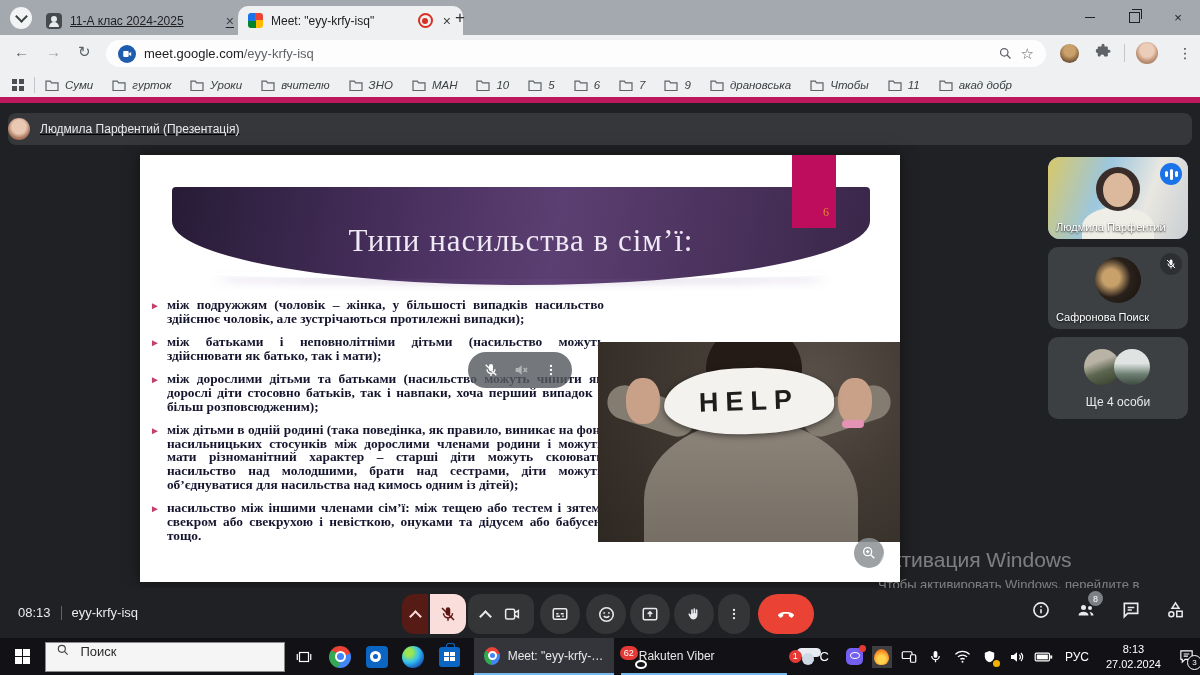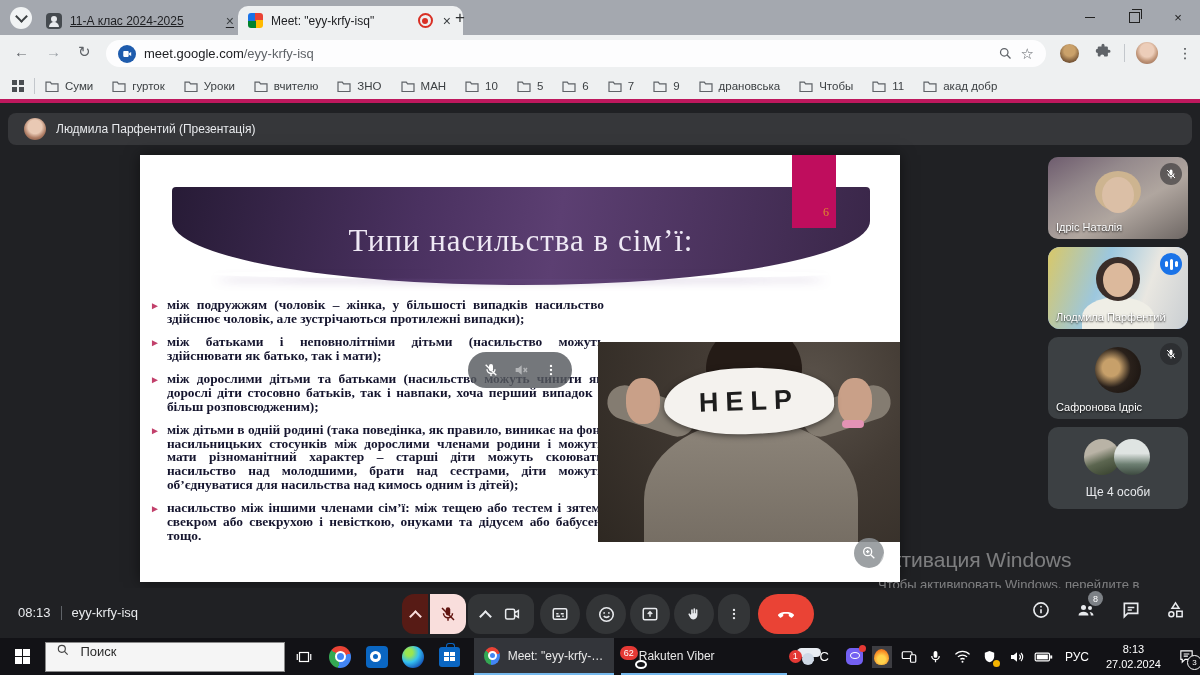--- a/index.html
+++ b/index.html
@@ -49,30 +49,30 @@
   .ext-owl{position:absolute;left:1060px;top:9px;width:19px;height:19px;border-radius:50%;
            background:radial-gradient(circle at 50% 35%,#caa16a 0 35%,#7d5b3a 70%,#5c4026);}
   .puzzle{position:absolute;left:1094px;top:8px;color:#5f6368;}
   .tb-divider{position:absolute;left:1124px;top:9px;width:1px;height:18px;background:#c3c7cc;}
   .avatar-chrome{position:absolute;left:1136px;top:7px;width:22px;height:22px;border-radius:50%;
       background:radial-gradient(circle at 50% 38%,#eccdb9 0 38%,#c09578 62%,#8a5f4b);}
   .menu-dots{position:absolute;left:1178px;top:7px;width:14px;height:22px;display:grid;place-items:center;color:#3c4043;font-size:14px;letter-spacing:0;}
 
   
   .bookmarks{position:absolute;left:0;top:72px;width:1200px;height:31px;background:#eef0f1;
-             border-bottom:4px solid #be185d;display:flex;align-items:center;gap:0;padding-left:12px;box-sizing:border-box;}
+             border-bottom:6px solid #be185d;display:flex;align-items:center;gap:0;padding-left:12px;box-sizing:border-box;font-style:italic;}
   .appsgrid{display:grid;grid-template-columns:5px 5px;grid-gap:2px;margin-right:10px;}
   .appsgrid i{width:5px;height:5px;background:#4a4e52;}
   .bm-sep{width:1px;height:16px;background:#c3c7cc;margin-right:10px;}
   .bm{display:flex;align-items:center;gap:6px;margin-right:19px;font-size:11.5px;color:#3c4043;white-space:nowrap;}
   .bm svg{width:14px;height:12px;stroke:#5f6368;fill:none;stroke-width:1.4;}
 
   
   .presenter{position:absolute;left:8px;top:113px;width:1184px;height:32px;border-radius:8px;
-             background:#36373a;display:flex;align-items:center;gap:10px;padding-left:16px;box-sizing:border-box;}
+             background:#36373a;display:flex;align-items:center;gap:10px;padding-left:0;box-sizing:border-box;text-decoration:underline;}
   .presenter .pav{width:22px;height:22px;border-radius:50%;
       background:radial-gradient(circle at 50% 40%,#e9c9b4 0 40%,#ad7b63 65%,#6e4a3a);}
   .presenter .pname{font-size:12px;color:#e8eaed;}
 
   
   .slide{position:absolute;left:140px;top:155px;width:760px;height:427px;background:#fff;box-shadow:0 0 14px rgba(0,0,0,.5);}
   .banner{position:absolute;left:32px;top:32px;width:698px;height:98px;
           background:linear-gradient(100deg,#271b36 0%,#4a3160 35%,#5c3f72 55%,#392648 100%);
           border-radius:4px 4px 50% 50% / 4px 4px 64px 64px;}
   .banner::after{content:"";position:absolute;left:40px;right:40px;bottom:6px;height:10px;border-radius:50%;
@@ -447,53 +447,41 @@
         <path stroke="#fff" stroke-width="2" d="M16 9l5 6M21 9l-5 6"></path>
       </svg>
     <svg width="14" height="14" viewBox="0 0 24 24" fill="#fff">
         <circle cx="12" cy="5" r="2"></circle>
         <circle cx="12" cy="12" r="2"></circle>
         <circle cx="12" cy="19" r="2"></circle>
       </svg>
   </div>
 
   <div class="tiles">
-    <div class="tile">
-      <div class="t1-bg"></div>
-        <div class="t1-hair"></div>
-        <div class="t1-face"></div>
-      <span class="badge-mic">
-        <svg width="12" height="12" viewBox="0 0 24 24">
-            <path fill="#fff" d="M12 3a3 3 0 013 3v5a3 3 0 01-6 0V6a3 3 0 013-3z"></path>
-            <path fill="none" stroke="#fff" stroke-width="2" d="M6 11a6 6 0 0012 0M12 17v4M4 4l16 16"></path>
-          </svg>
-      </span>
-      <span class="name">Ідріс Наталія</span>
-    </div>
     <div class="tile speaking">
       <div class="t2-bg"></div>
         <div class="t2-shirt"></div>
         <div class="t2-hair"></div>
         <div class="t2-face"></div>
       <span class="badge-sound">
           <i style="height:6px;"></i>
           <i style="height:11px;"></i>
           <i style="height:6px;"></i>
         </span>
       <span class="name">Людмила Парфентий</span>
     </div>
     <div class="tile">
       <div class="t3-av"></div>
       <span class="badge-mic">
         <svg width="12" height="12" viewBox="0 0 24 24">
             <path fill="#fff" d="M12 3a3 3 0 013 3v5a3 3 0 01-6 0V6a3 3 0 013-3z"></path>
             <path fill="none" stroke="#fff" stroke-width="2" d="M6 11a6 6 0 0012 0M12 17v4M4 4l16 16"></path>
           </svg>
       </span>
-      <span class="name">Сафронова Ідріс</span>
+      <span class="name">Сафронова Поиск</span>
     </div>
     <div class="tile">
       <div class="t4-av1"></div>
       <div class="t4-av2"></div>
       <span class="t4-label">Ще 4 особи</span>
     </div>
   </div>
 
   <div class="wm">
     <div class="l1">Активация Windows</div>

